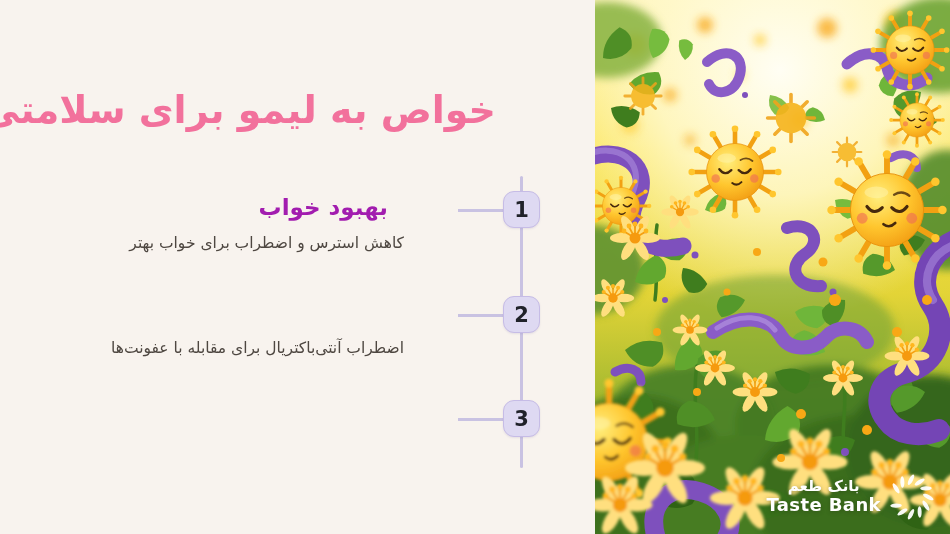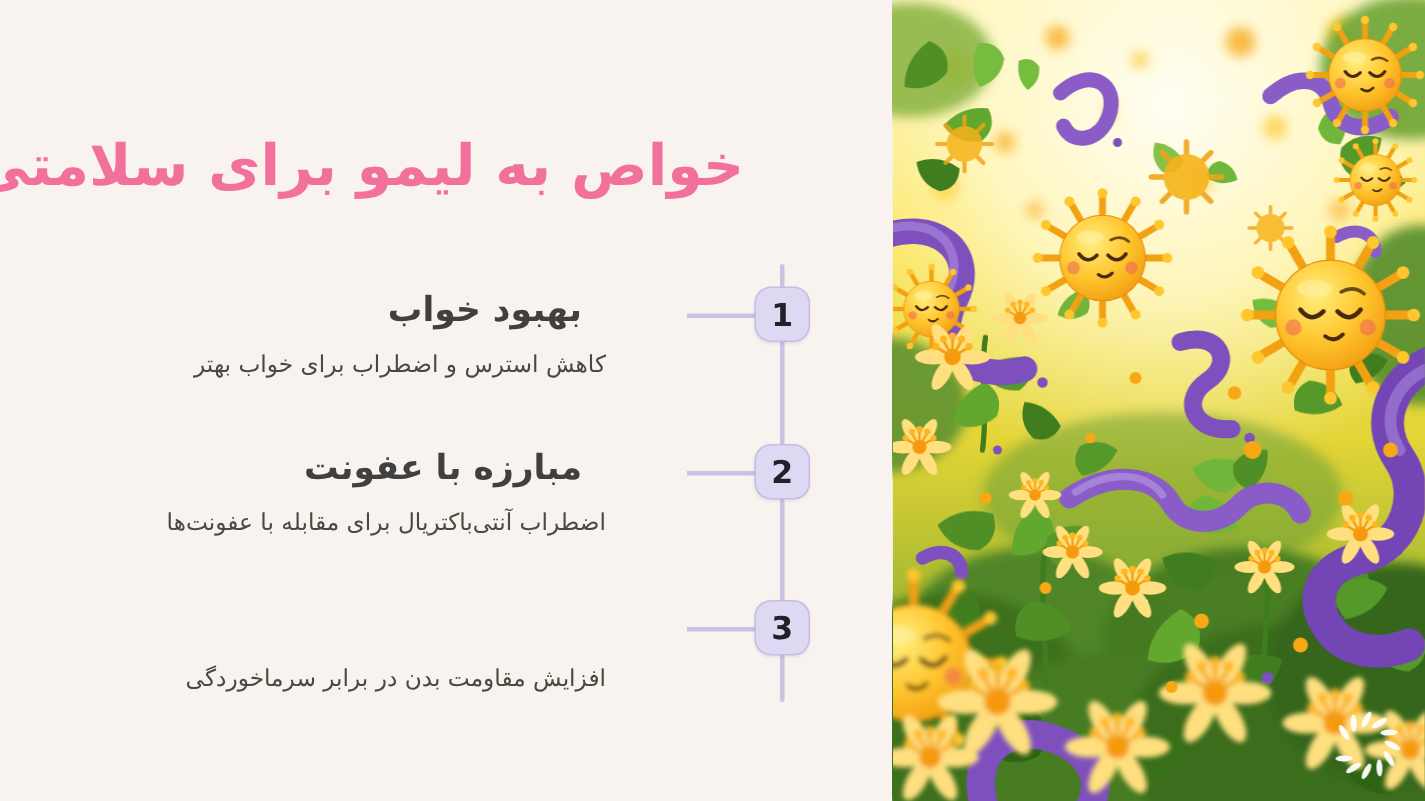--- a/index.html
+++ b/index.html
@@ -24,21 +24,21 @@
   .badge{
     position:absolute;left:503px;width:37px;height:37px;
     background:#ded9f2;border:1.5px solid #c6bce6;border-radius:11px;
     display:flex;align-items:center;justify-content:center;
     font-size:21px;font-weight:700;color:#20222a;
     box-shadow:0 1px 2px rgba(90,70,150,0.12);
   }
   .badge.b1{top:169px}.badge.b2{top:274px}.badge.b3{top:378px}
   .item-heading{
     position:absolute;right:138px;margin:0;direction:rtl;white-space:nowrap;
-    font-size:23px;font-weight:700;color:#404040;line-height:36px;
+    font-size:23px;font-weight:700;color:#a21caf;line-height:36px;
   }
   .item-heading.h1{top:167px}.item-heading.h2{top:272px}.item-heading.h3{top:376px}
   .item-desc{
     position:absolute;right:122px;margin:0;direction:rtl;white-space:nowrap;
     font-size:15.5px;font-weight:400;color:#4e4741;line-height:30px;
   }
   .item-desc.d1{top:206px}.item-desc.d2{top:311px}.item-desc.d3{top:415px}
   
   .art-panel{position:absolute;left:595px;top:0;width:355px;height:534px;overflow:hidden;}
   .art-panel svg.scene{display:block;}
@@ -72,24 +72,22 @@
     <div class="badge b2">
       <span>2</span>
     </div>
     <div class="badge b3">
       <span>3</span>
     </div>
 
     <h2 class="item-heading h1">بهبود خواب</h2>
     <p class="item-desc d1">کاهش استرس و اضطراب برای خواب بهتر</p>
 
-    <h2 class="item-heading h2">مبارزه با عفونت</h2>
     <p class="item-desc d2">اضطراب آنتی‌باکتریال برای مقابله با عفونت‌ها</p>
 
-    <p class="item-desc d3">افزایش مقاومت بدن در برابر سرماخوردگی</p>
   </div>
 
   <div class="art-panel">
     <svg class="scene" width="355" height="534" viewBox="0 0 355 534">
       <defs>
         <linearGradient id="bgV" x1="0" y1="0" x2="0" y2="1">
           <stop offset="0" stop-color="#fff3b0"></stop>
           <stop offset="0.28" stop-color="#fbe34a"></stop>
           <stop offset="0.55" stop-color="#e3d437"></stop>
           <stop offset="0.78" stop-color="#9ab52f"></stop>
@@ -336,20 +334,24 @@
           <circle cx="206" cy="414" r="5"></circle>
         <circle cx="102" cy="392" r="4"></circle>
           <circle cx="332" cy="300" r="5"></circle>
           <circle cx="272" cy="430" r="5"></circle>
         <circle cx="186" cy="458" r="4"></circle>
           <circle cx="240" cy="300" r="6"></circle>
       </g>
     </svg>
 
     <div class="logo">
+      <div class="logo-text">
+        <div class="logo-fa">بانک طعم</div>
+        <div class="logo-en">Taste Bank</div>
+      </div>
       <svg class="logo-emblem" width="46" height="46" viewBox="-24 -24 48 48">
         <g fill="#ffffff" opacity="0.95">
           <ellipse transform="rotate(0) translate(18 0) rotate(28)" rx="6" ry="2.1"></ellipse>
           <ellipse transform="rotate(30) translate(18 0) rotate(28)" rx="6" ry="2.1"></ellipse>
           <ellipse transform="rotate(60) translate(18 0) rotate(28)" rx="6" ry="2.1"></ellipse>
           <ellipse transform="rotate(90) translate(18 0) rotate(28)" rx="6" ry="2.1"></ellipse>
           <ellipse transform="rotate(120) translate(18 0) rotate(28)" rx="6" ry="2.1"></ellipse>
           <ellipse transform="rotate(150) translate(18 0) rotate(28)" rx="6" ry="2.1"></ellipse>
           <ellipse transform="rotate(210) translate(18 0) rotate(28)" rx="6" ry="2.1"></ellipse>
           <ellipse transform="rotate(240) translate(18 0) rotate(28)" rx="6" ry="2.1"></ellipse>

